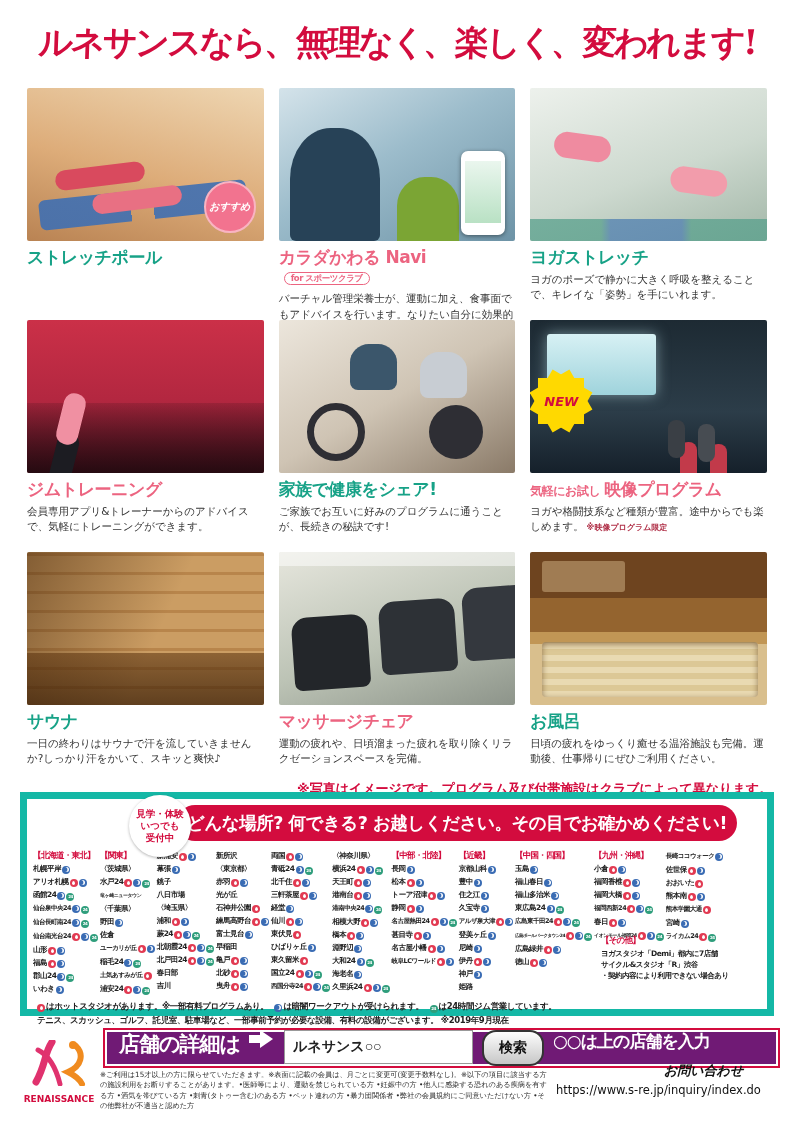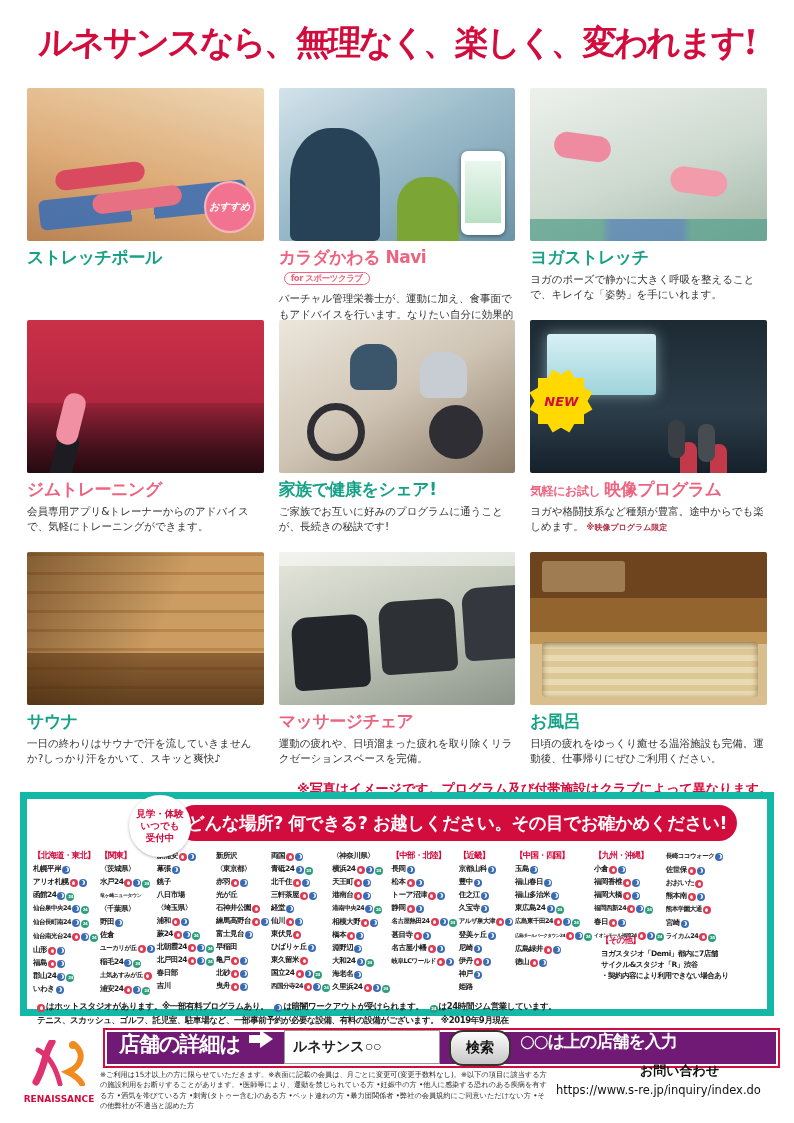--- a/index.html
+++ b/index.html
@@ -113,34 +113,34 @@
 
   
   .search-band { position:absolute; top:1028px; left:103px; width:677px; height:40px; background:#701a75;
     border:2px solid #d30c3e; box-shadow:inset 0 0 0 2px #fff;
     display:flex; gap:9px; padding:0 14px; }
   .search-label { color:#fff; font-weight:bold; font-size:21px; letter-spacing:-1px; }
   .arrow-icon { position:relative; width:26px; height:18px; flex:0 0 auto; }
   .arrow-icon::before { content:''; position:absolute; left:0; top:5px; width:11px; height:8px; background:#fff; }
   .arrow-icon::after { content:''; position:absolute; left:11px; top:0;
     border-top:9px solid transparent; border-bottom:9px solid transparent; border-left:13px solid #fff; }
-  .search-input { width:156px; height:26px; border:1px solid #999; background:#fff; font-size:14px;
+  .search-input { width:189px; height:26px; border:1px solid #999; background:#fff; font-size:14px;
     font-weight:bold; color:#222; padding:16px 8px; font-family:Liberation Sans, sans-serif; }
   .search-button { height:36px; padding:0 15px; border:2px solid #333; border-radius:14px;
     background:linear-gradient(#fdfdfd,#c7c7c7); font-size:14px; font-weight:bold; color:#111;
     font-family:inherit; cursor:pointer; }
   .search-note { color:#fff; font-weight:bold; font-size:17px; letter-spacing:-1px; }
 
   
   .logo { position:absolute; left:22px; top:1040px; width:74px; text-align:center; }
   .logo-text { font-size:9px; font-weight:bold; color:#d30c3e; letter-spacing:0; margin-top:4px; }
   .fine-print { position:absolute; left:100px; top:1070px; width:452px; font-size:7.2px; line-height:1.45;
     color:#2b2b2b; font-weight:500; }
   .contact { position:absolute; left:556px; top:1062px; width:236px; }
-  .contact-label { font-size:13px; font-weight:bold; color:#111; margin-left:84px; white-space:nowrap; }
+  .contact-label { font-size:13px; font-weight:bold; color:#111; margin-left:108px; white-space:nowrap;font-style:italic; }
   .contact-url { font-size:11.5px; color:#111; margin-top:3px; white-space:nowrap; }
 </style>
 </head>
 <body>
 
 <div class="page">
 
   <div class="headline">ルネサンスなら、無理なく、楽しく、変われます!</div>
 
   <div class="features-grid">

